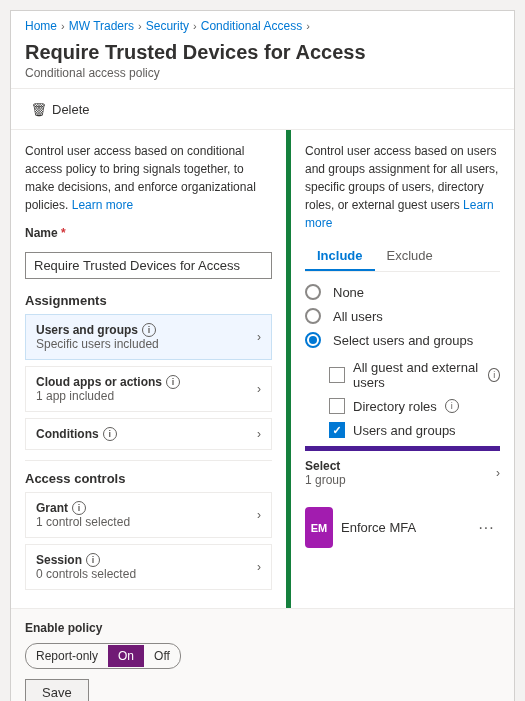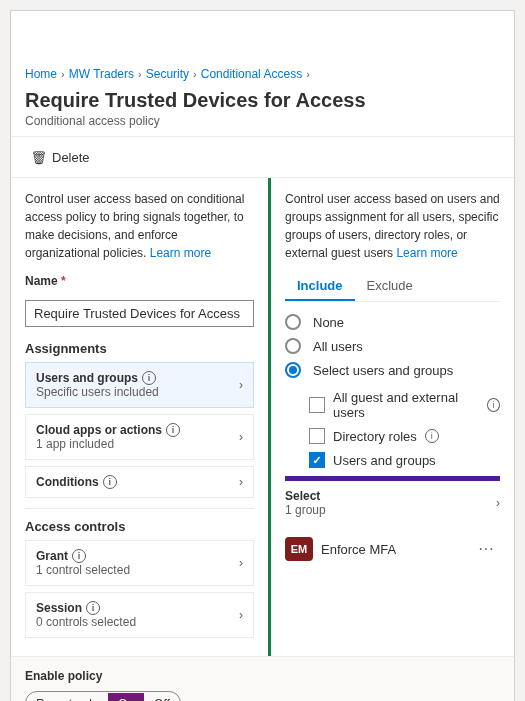--- a/index.html
+++ b/index.html
@@ -20,21 +20,20 @@
       padding: 0;
     }
     .breadcrumb {
       display: flex;
       align-items: center;
       padding: 8px 14px 4px;
       font-size: 12px;
       color: #0078d4;
       gap: 4px;
       border-bottom: none;
-      margin-top: 48px;
     }
     .breadcrumb span { color: #605e5c; }
     .breadcrumb a { color: #0078d4; text-decoration: none; cursor: pointer; }
     .breadcrumb-sep { color: #605e5c; font-size: 11px; }
     .page-header {
       padding: 4px 14px 8px;
       border-bottom: 1px solid #edebe9;
     }
     .page-title {
       font-size: 20px;
@@ -71,23 +70,23 @@
       align-items: center;
       justify-content: center;
       color: #323130;
     }
     .main-content {
       display: flex;
       padding: 0;
       flex: 1;
     }
     .left-panel {
-      width: 260px;
+      width: 280px;
       padding: 12px 14px;
-      border-right: 3px solid #15803d;
+      border-right: 5px solid #15803d;
     }
     .right-panel {
       flex: 1;
       padding: 12px 14px;
     }
     .description {
       font-size: 12px;
       color: #323130;
       line-height: 1.5;
       margin-bottom: 12px;
@@ -255,23 +254,23 @@
     .select-row-value { color: #605e5c; }
     .group-item {
       display: flex;
       align-items: center;
       justify-content: space-between;
       padding: 8px 0 4px;
       margin-top: 4px;
     }
     .group-avatar {
       width: 28px;
-      height: 24px;
+      height: 41px;
       border-radius: 4px;
-      background: #7f1d1d;
+      background: #a21caf;
       color: #fff;
       display: flex;
       align-items: center;
       justify-content: center;
       font-size: 11px;
       font-weight: 700;
       flex-shrink: 0;
     }
     .group-name {
       font-size: 13px;

